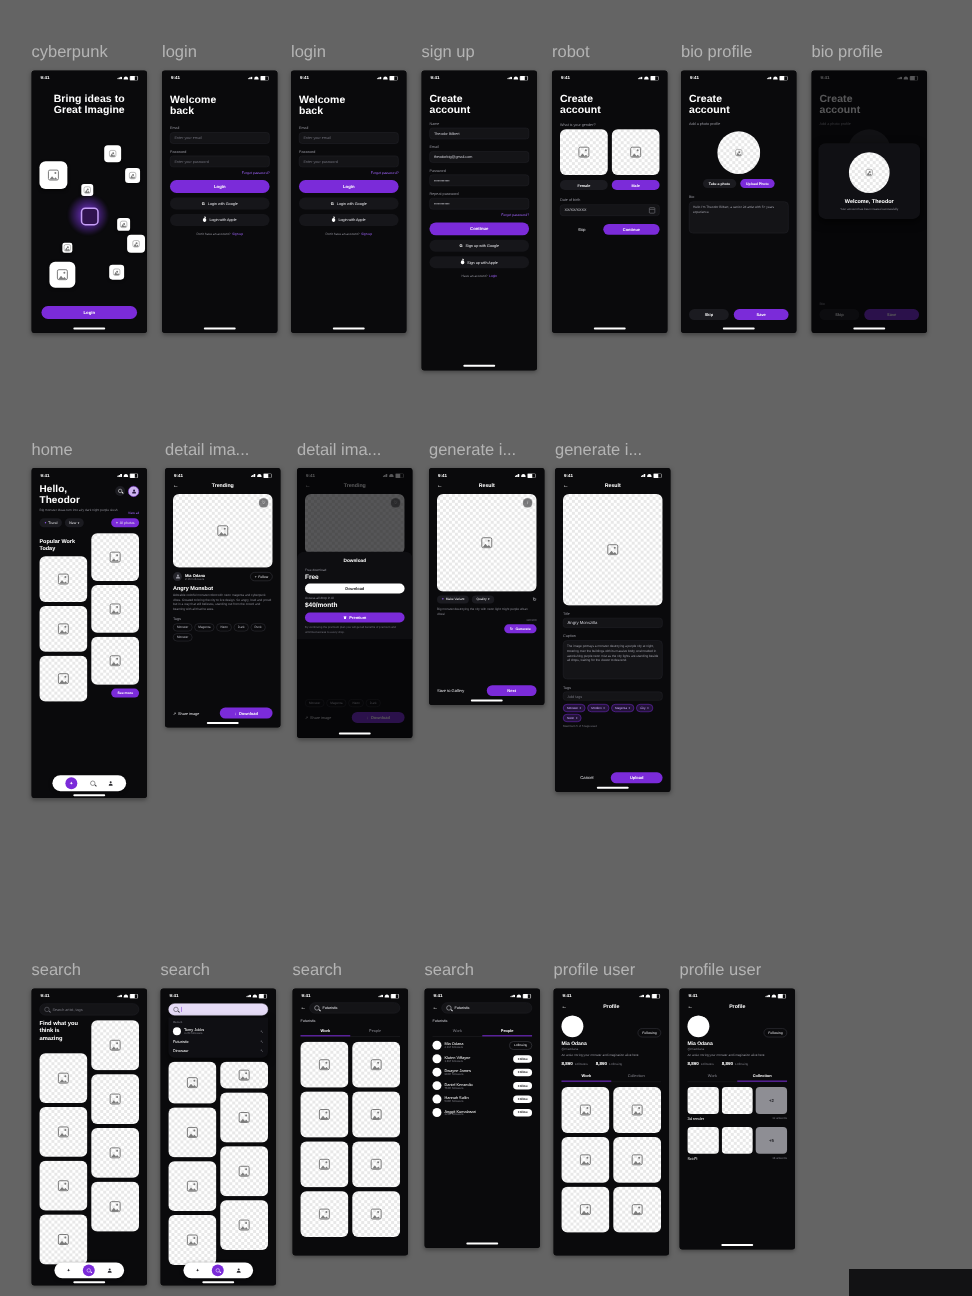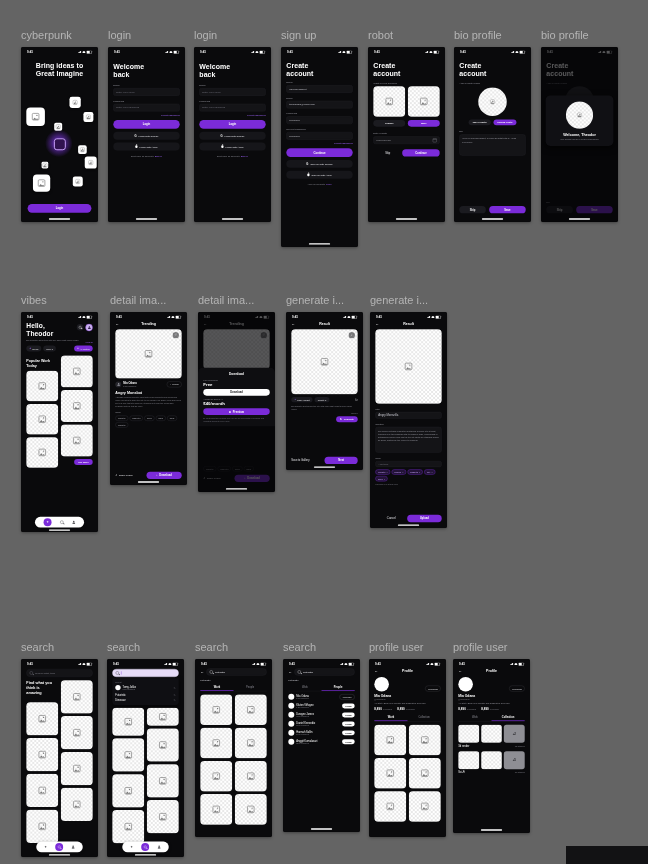--- a/index.html
+++ b/index.html
@@ -365,21 +365,21 @@
           <div class="btn darkbtn" style="width:80px;height:22px;font-size:8px;">Skip</div>
           <div class="btn purple" style="flex:1;height:22px;font-size:8px;">Save</div>
         </div>
       </div>
       <div class="homebar"></div>
     </div>
   </div>
 </div>
 
 <div class="frame" style="left:21px;top:293px;">
-  <div class="flabel">vibes</div>
+  <div class="flabel">home</div>
   <div class="clip" style="height:220px;">
     <div class="screen" style="height:663px;">
       <div class="sb">
             <span>9:41</span>
             <span class="sbi">
               <i class="sig"></i>
               <i class="wifi"></i>
               <i class="bat"></i>
             </span>
           </div>

